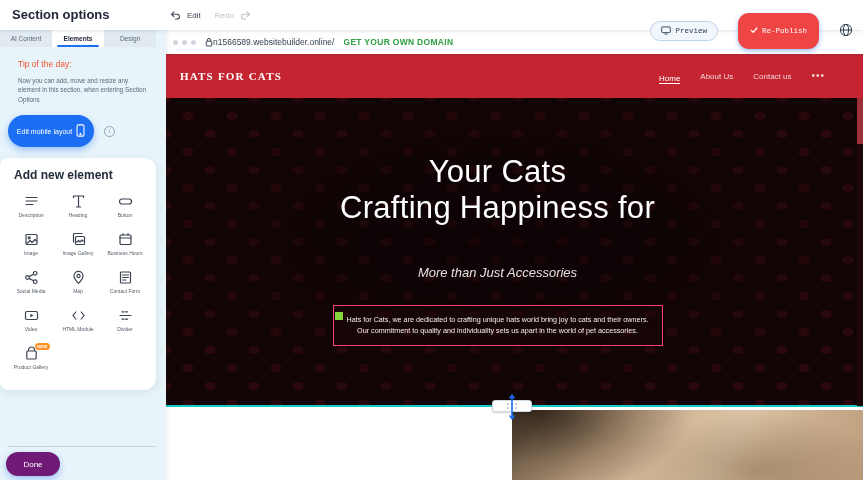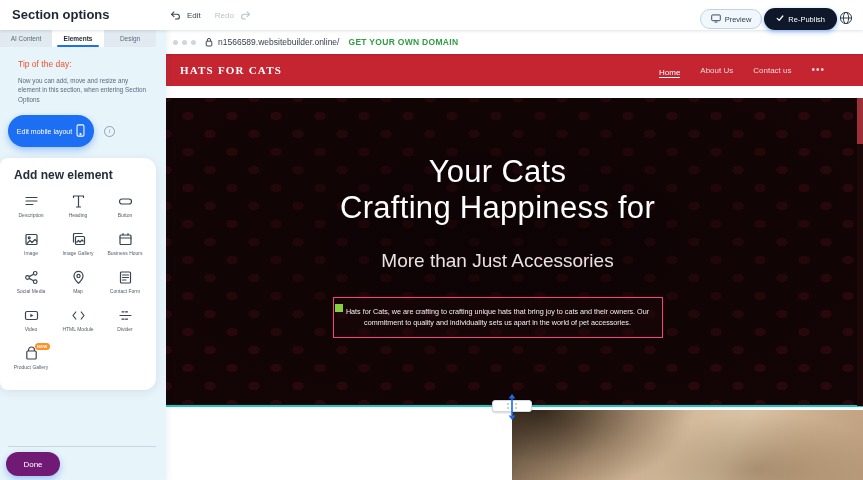--- a/index.html
+++ b/index.html
@@ -8,25 +8,25 @@
   .stage { position:relative; width:863px; height:480px; overflow:hidden; background:#fff; }
 
   
   .topbar { position:absolute; top:0; left:0; width:863px; height:30px; background:#fff; z-index:30;
             box-shadow:0 1px 3px rgba(25,45,80,.14);padding-left:16px; }
   .page-title { position:absolute; left:12px; top:7px; font-size:13px; font-weight:700; color:#1d2433; }
   .history { position:absolute; left:170px; top:0; height:30px; display:flex; align-items:center; gap:6px; }
   .hist-label { font-size:8px; color:#3c4654; }
   .hist-label.disabled { color:#b9c2cc; }
   .hist-icon svg { display:block; }
-  .topbar-right { position:absolute; right:10px; top:4px; height:30px; display:flex; align-items:center; gap:2px; }
+  .topbar-right { position:absolute; right:10px; top:16px; height:30px; display:flex; align-items:center; gap:20px;font-family:Liberation Mono, monospace; }
   .btn { border:none; cursor:pointer; display:flex; align-items:center; gap:4px; font-family:inherit; }
   .preview-btn { height:20px; padding:0 10px; border-radius:10px; background:#f2f7fc; border:1px solid #bcd4ea;
                  color:#2e4154; font-size:7.5px; }
-  .republish-btn { height:22px; padding:0 12px; border-radius:11px; background:#0f172a; color:#fff; font-size:7.5px;
+  .republish-btn { height:36px; padding:0 12px; border-radius:11px; background:#ef4444; color:#fff; font-size:7.5px;
                    box-shadow:0 2px 5px rgba(28,110,242,.45); }
   .globe-btn { background:none; border:none; padding:0; cursor:pointer; }
 
   
   .sidebar { position:absolute; top:30px; left:0; width:166px; height:450px; background:#e7f4fa; z-index:20;
              box-shadow:2px 0 5px rgba(20,50,90,.07); }
   .tabs { display:flex; width:156px; height:17px; background:#e1eaf0; }
   .tab { flex:1; position:relative; display:flex; align-items:center; justify-content:center;
          font-size:6.5px; color:#5a6b7c; cursor:pointer; }
   .tab.active { background:#fff; color:#1d2433; font-weight:700; }
@@ -55,45 +55,45 @@
   .done-btn { position:absolute; top:422px; left:6px; width:54px; height:24px; border-radius:12px;
               background:#701a75; color:#fff; font-size:8px; justify-content:center;
               box-shadow:0 3px 7px rgba(28,110,242,.38); }
 
   
   .preview { position:absolute; left:166px; top:30px; width:697px; height:450px; background:#fff; }
   .browser-bar { position:relative; z-index:3; height:24px; background:#fff; display:flex; align-items:center;
                  padding-left:7px; box-shadow:0 1px 2px rgba(0,0,0,.10); }
   .win-dots { display:flex; gap:4px; margin-right:9px; }
   .win-dots i { width:5px; height:5px; border-radius:50%; background:#cfd6de; }
-  .url-text { font-size:8.5px; color:#333f4d; margin-left:5px; }
+  .url-text { font-size:8.5px; color:#333f4d; }
   .domain-cta { font-size:8.5px; font-weight:700; color:#2f9e44; margin-left:9px; letter-spacing:.3px;
                 text-decoration:none; cursor:pointer; }
 
   
   .site { position:relative; height:426px; overflow:hidden; background:#fff; }
-  .site-header { position:relative; height:32px; background:#c42531; display:flex; align-items:center; padding:0 14px; }
+  .site-header { position:relative; height:44px; background:#c42531; display:flex; align-items:center; padding:0 14px; }
   .logo { color:#fff; font-size:11px; font-weight:700; letter-spacing:1.2px;
           font-family:"Liberation Serif", serif; cursor:pointer; }
   .site-nav { margin-left:auto; display:flex; align-items:center; gap:20px; padding-right:24px; }
   .nav-item { font-size:8px; color:#f0d4d6; cursor:pointer; }
   .nav-item.active { color:#fff; border-bottom:1.5px solid #fff; margin-bottom:-6.5px; }
   .nav-more { color:#f0d4d6; font-size:10px; letter-spacing:1px; cursor:pointer; line-height:1; }
 
   .hero { position:absolute; top:44px; left:0; width:697px; height:308px; background-color:#140506;
           background-image:
             radial-gradient(10px 8px at 50% 50%, #2d090c 55%, rgba(0,0,0,0) 56%),
             radial-gradient(10px 8px at 50% 50%, #2d090c 55%, rgba(0,0,0,0) 56%);
           background-size:44px 36px,44px 36px; background-position:0 0,22px 18px; overflow:hidden; }
   .hero::before { content:""; position:absolute; inset:0;
                   background:radial-gradient(ellipse at 48% 45%, rgba(8,2,3,.55) 10%, rgba(8,2,3,.12) 75%); }
   .hero-content { position:relative; height:100%; display:flex; flex-direction:column; align-items:center;
                   text-align:center; padding-right:34px; }
   .hero-h1 { margin-top:56px; font-size:31px; font-weight:400; color:#fff; line-height:1.16; letter-spacing:.3px; cursor:pointer; }
-  .hero-sub { margin-top:24px; font-size:19px; color:#e9e2e2; cursor:pointer; }
+  .hero-sub { margin-top:39px; font-size:13px; color:#e9e2e2; cursor:pointer;font-style:italic; }
   .textbox { position:relative; margin-top:25px; width:330px; border:1px solid #ff3d7c;
              background:rgba(32,9,11,.35); padding:8px 10px; cursor:pointer; }
   .textbox p { font-size:7.2px; color:#f5efef; line-height:1.6; }
   .green-handle { position:absolute; left:1px; top:6px; width:8px; height:8px; background:#86d23c; cursor:grab; }
 
   .section-line { position:absolute; top:351px; left:0; width:697px; height:2px; background:#17c9c4; }
   .drag-handle { position:absolute; top:346px; left:326px; width:40px; height:12px; background:#fff;
                  border:1px solid #cfdbe4; border-radius:3px; box-shadow:0 1px 2px rgba(0,0,0,.18);
                  display:flex; align-items:center; justify-content:center; gap:2px; cursor:ns-resize; z-index:4; }
   .grip-dots { display:grid; grid-template-columns:repeat(3,4px); grid-auto-rows:4px; }
@@ -362,21 +362,21 @@
 
       <div class="hero">
         <div class="hero-content">
           <div class="hero-h1">
             <div>Your Cats</div>
             <div>Crafting Happiness for</div>
           </div>
           <div class="hero-sub">More than Just Accessories</div>
           <div class="textbox">
             <span class="green-handle"></span>
-            <p>Hats for Cats, we are crafting to crafting unique hats that bring joy to cats and their owners. Our commitment to quality and individuality sets us apart in the world of pet accessories.</p>
+            <p>Hats for Cats, we are dedicated to crafting unique hats world bring joy to cats and their owners. Our commitment to quality and individuality sets us apart in the world of pet accessories.</p>
           </div>
         </div>
       </div>
 
       <div class="section-line"></div>
       <div class="drag-handle">
         <span class="grip-dots">
             <i></i>
             <i></i>
             <i></i>

